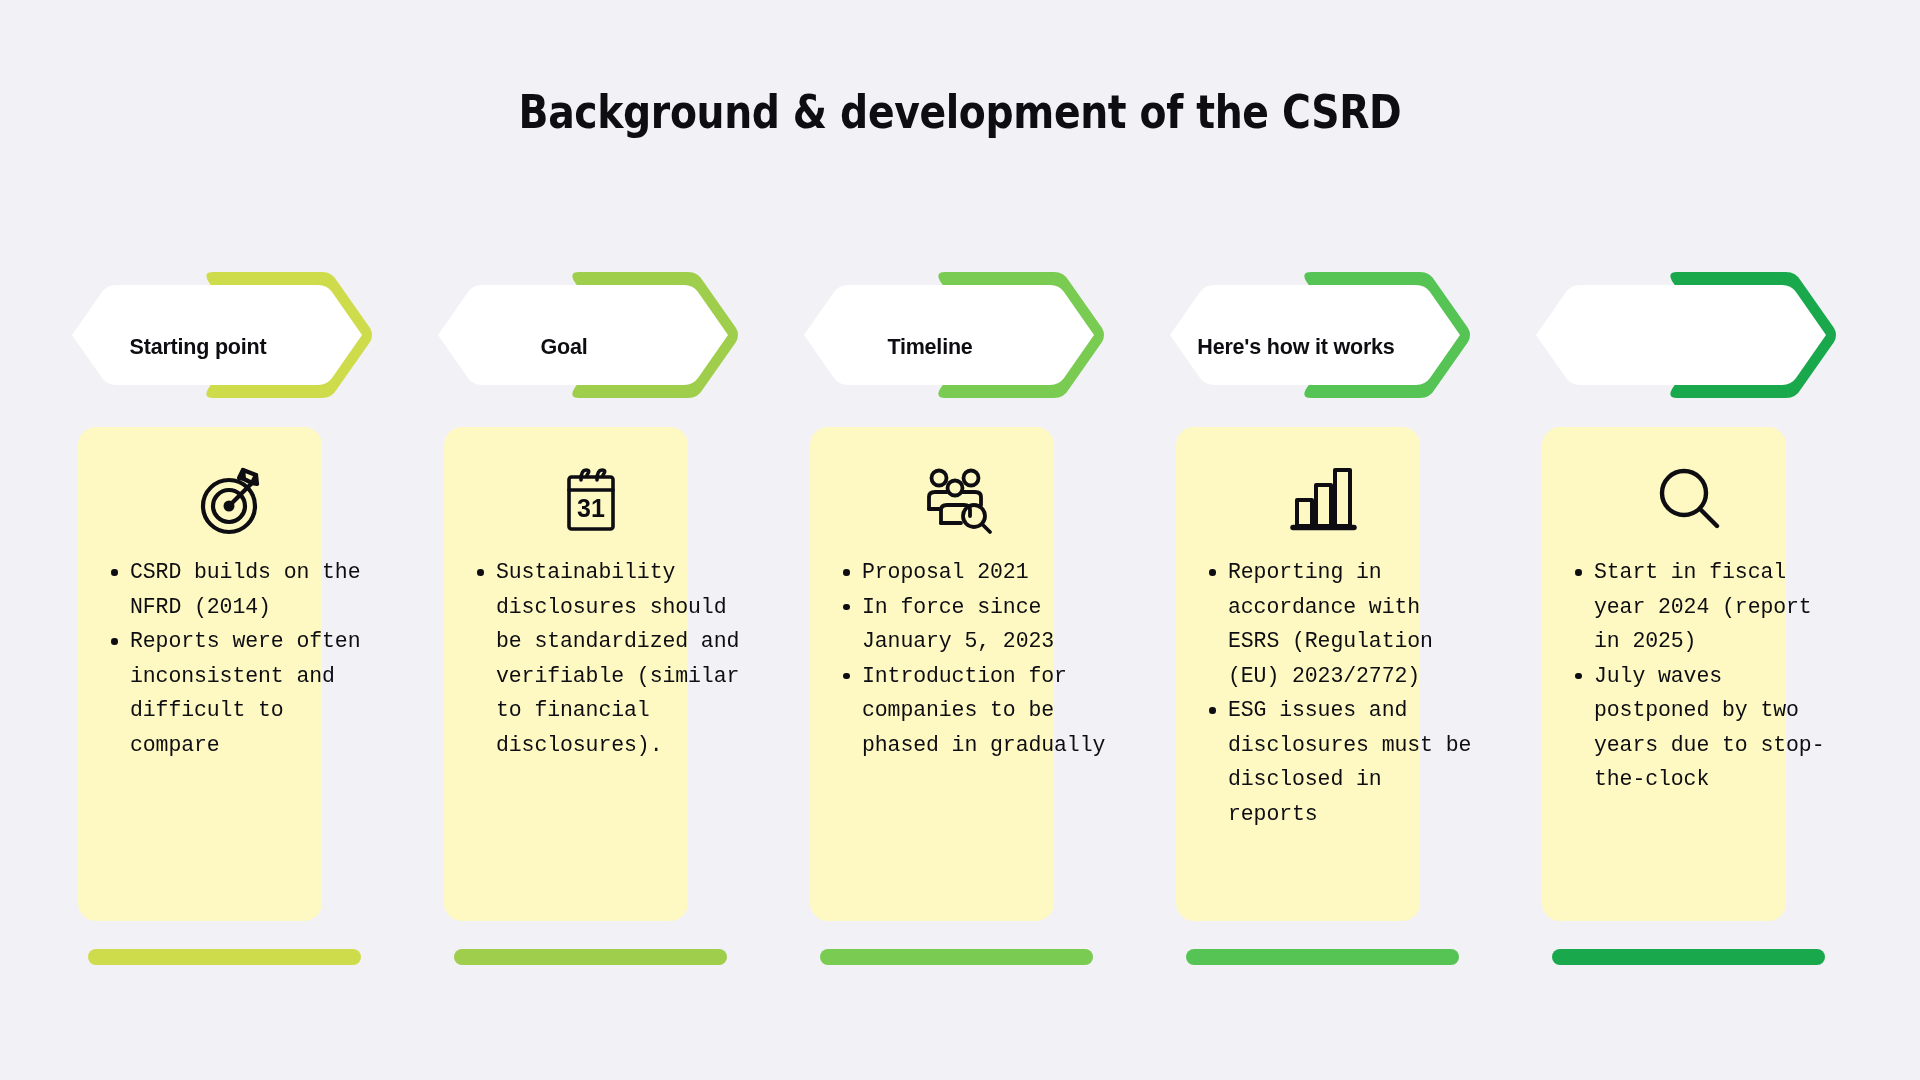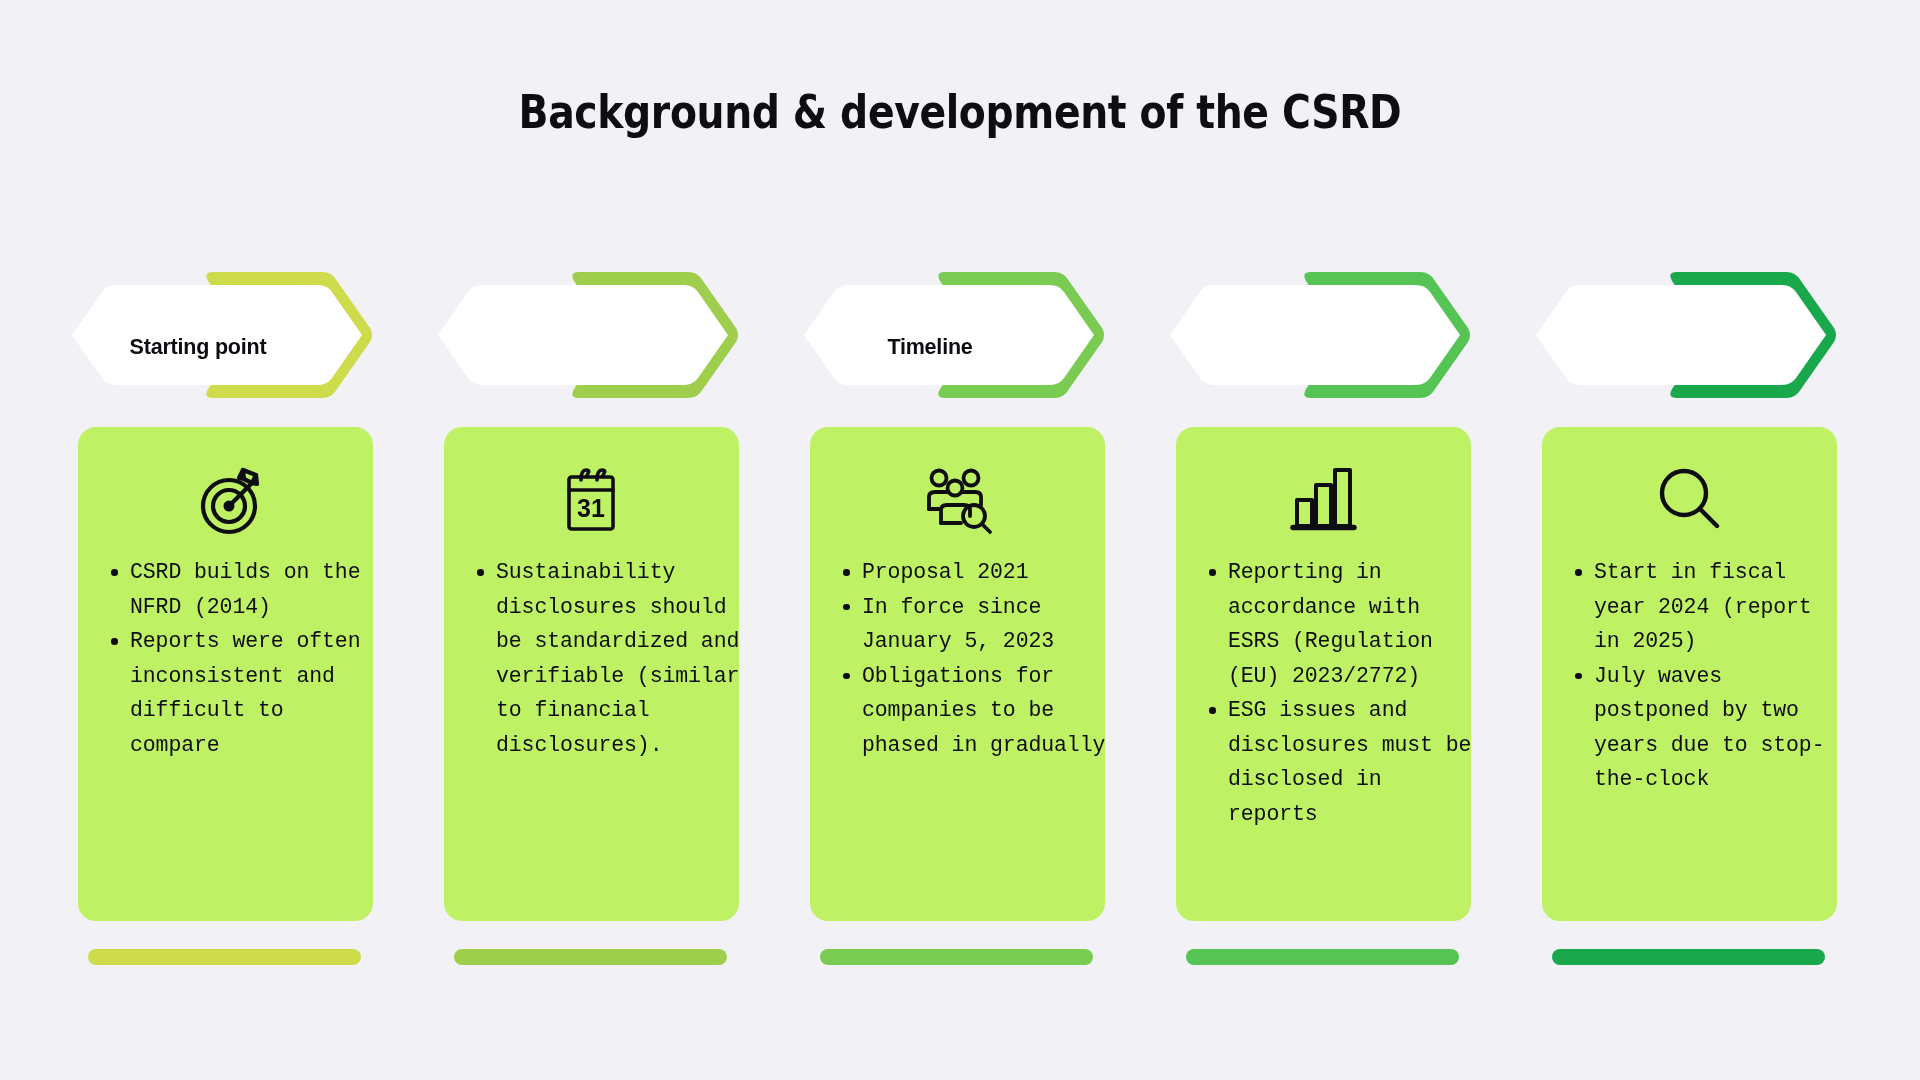--- a/index.html
+++ b/index.html
@@ -87,23 +87,23 @@
     line-height: 1.15;
     padding-left: 4px;
     box-sizing: border-box;
   }
 
   
   .card {
     position: absolute;
     top: 427px;
     left: 0;
-    width: 295px;
+    width: 244px;
     height: 494px;
-    background: #bef264;
+    background: #fef9c3;
     border-radius: 18px;
   }
   .card-icon {
     position: absolute;
     top: 32px;
     left: 0;
     width: 293px;
     height: 82px;
     display: flex;
     align-items: center;
@@ -189,20 +189,21 @@
 
       <div class="pill pill-0" style="background: rgb(206, 220, 75);"></div>
     </div>
 
     <div class="column col-1">
       <div class="banner">
         <svg viewBox="0 0 330 134">
           <path class="chev-1" d="M153 4 L262 4 Q272 4 277 13 L310 60 Q314 67 310 74 L277 121 Q272 130 262 130 L153 130 Q143 130 148 121 L180 74 Q184 67 180 60 L148 13 Q143 4 153 4 Z" fill="#9ece4c"></path>
           <path fill="#ffffff" d="M12 67 L42 24 Q47 17 56 17 L258 17 Q267 17 272 24 L302 67 L272 110 Q267 117 258 117 L56 117 Q47 117 42 110 Z"></path>
         </svg>
+        <div class="banner-label">Goal</div>
       </div>
 
       <div class="card">
         <div class="card-icon">
           <svg width="78" height="78" viewBox="0 0 78 78" fill="none" stroke="#0d0d12" stroke-width="3.6" stroke-linecap="round" stroke-linejoin="round">
             <rect x="17" y="16" width="44" height="52" rx="2.5"></rect>
             <path d="M17 29 L61 29"></path>
             <path d="M29 19 Q29 9 34 9 Q39 9 35 14"></path>
             <path d="M45 19 Q45 9 50 9 Q55 9 51 14"></path>
             <text x="39" y="56" font-family="'Liberation Sans', sans-serif" font-size="25" font-weight="700" fill="#0d0d12" stroke="none" text-anchor="middle">31</text>
@@ -236,33 +237,34 @@
             <path d="M12 48 L22 48"></path>
             <path d="M24 62 L24 49 Q24 44 30 44 L47 44 Q53 44 53 49 L53 55"></path>
             <path d="M24 62 L44 62"></path>
             <circle cx="57" cy="55" r="11"></circle>
             <path d="M65 63 L73 71"></path>
           </svg>
         </div>
         <ul class="bullets">
           <li>Proposal 2021</li>
           <li>In force since January 5, 2023</li>
-          <li>Obligations for companies to be phased in gradually</li>
+          <li>Introduction for companies to be phased in gradually</li>
         </ul>
       </div>
 
       <div class="pill pill-2" style="background: rgb(121, 203, 81);"></div>
     </div>
 
     <div class="column col-3">
       <div class="banner">
         <svg viewBox="0 0 330 134">
           <path class="chev-3" d="M153 4 L262 4 Q272 4 277 13 L310 60 Q314 67 310 74 L277 121 Q272 130 262 130 L153 130 Q143 130 148 121 L180 74 Q184 67 180 60 L148 13 Q143 4 153 4 Z" fill="#55c455"></path>
           <path fill="#ffffff" d="M12 67 L42 24 Q47 17 56 17 L258 17 Q267 17 272 24 L302 67 L272 110 Q267 117 258 117 L56 117 Q47 117 42 110 Z"></path>
         </svg>
+        <div class="banner-label">Here's how it works</div>
       </div>
 
       <div class="card">
         <div class="card-icon">
           <svg width="70" height="78" viewBox="0 0 70 78" fill="none" stroke="#0d0d12" stroke-width="4" stroke-linecap="round" stroke-linejoin="round">
             <rect x="9" y="39" width="15" height="26"></rect>
             <rect x="28" y="24" width="15" height="41"></rect>
             <rect x="47" y="9" width="15" height="56"></rect>
             <path d="M5 66.5 L66 66.5" stroke-width="5.5"></path>
           </svg>

